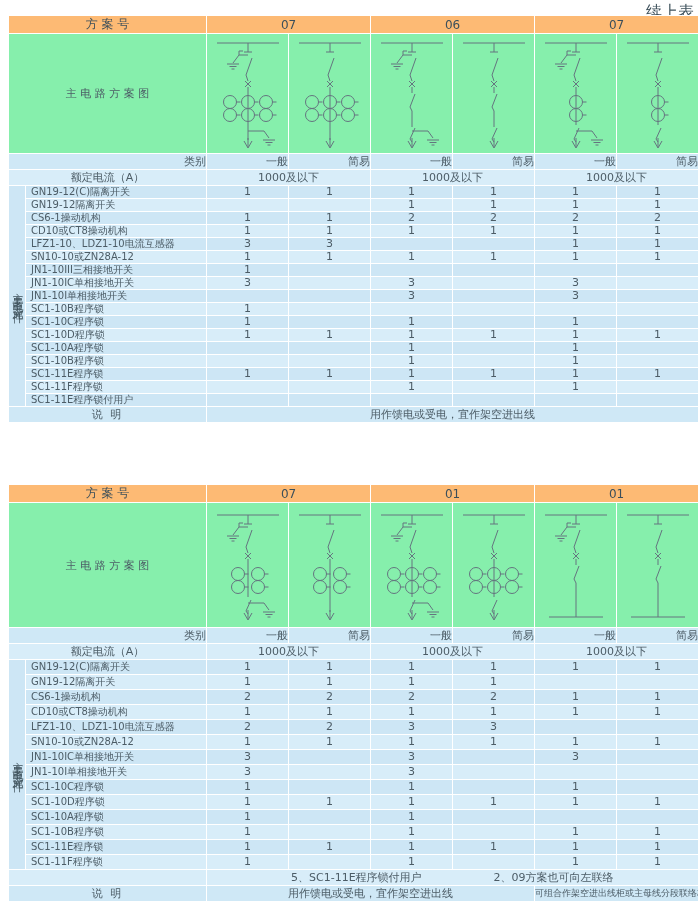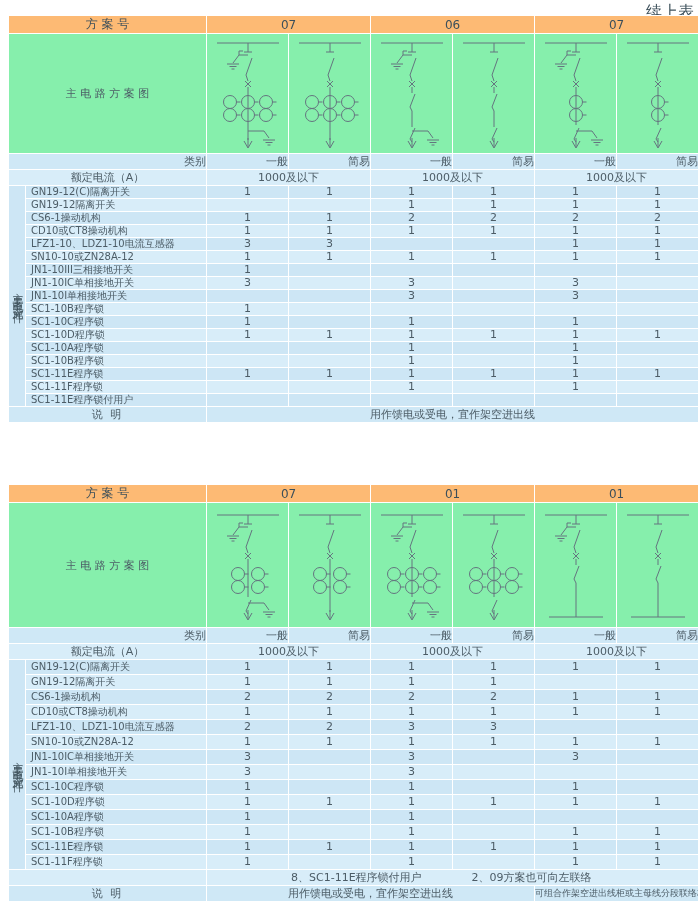--- a/index.html
+++ b/index.html
@@ -27,21 +27,21 @@
   tr.dark td{background:#cde6f5;}
   tr.light td{background:#d8edf9;}
   td.name{text-align:left;padding-left:5px;font-size:10px;}
   td.vert{
     background:#d3eaf7;
     writing-mode:vertical-rl;text-orientation:upright;
     letter-spacing:4px;font-size:11px;color:#3f525c;padding:0;
   }
   tr.notes td{background:#d8edf9;height:15px;}
   tr.notes td.notes-cell{text-align:left;padding-left:84px;}
-  tr.notes span + span{margin-left:50px;}
+  tr.notes span + span{margin-left:72px;}
   tr.remark td{background:#cfe8f6;height:15px;}
   tr.remark td.lbl{letter-spacing:2px;margin-top:24px;}
   td.small{font-size:9px;}
   td.diag svg{display:block;margin:0 auto;}
   svg line, svg circle{stroke:#64757f;stroke-width:1;fill:none;}
 </style>
 </head>
 <body>
 
 <div class="page">
@@ -754,21 +754,21 @@
           <td class="name">SC1-11F程序锁</td>
           <td>1</td>
           <td></td>
           <td>1</td>
           <td></td>
           <td>1</td>
           <td>1</td>
         </tr>
         <tr class="notes">
           <td colspan="2"></td>
-          <td colspan="6" class="notes-cell"><span>8、SC1-11E程序锁付用户</span><span>2、09方案也可向左联络</span></td>
+          <td colspan="6" class="notes-cell"><span>5、SC1-11E程序锁付用户</span><span>2、09方案也可向左联络</span></td>
         </tr>
         <tr class="remark">
           <td colspan="2" class="lbl">说  明</td>
           <td colspan="4">用作馈电或受电，宜作架空进出线</td>
           <td colspan="2" class="small">可组合作架空进出线柜或主母线分段联络柜</td>
         </tr>
       </tbody>
     </table>
 </div>
 

